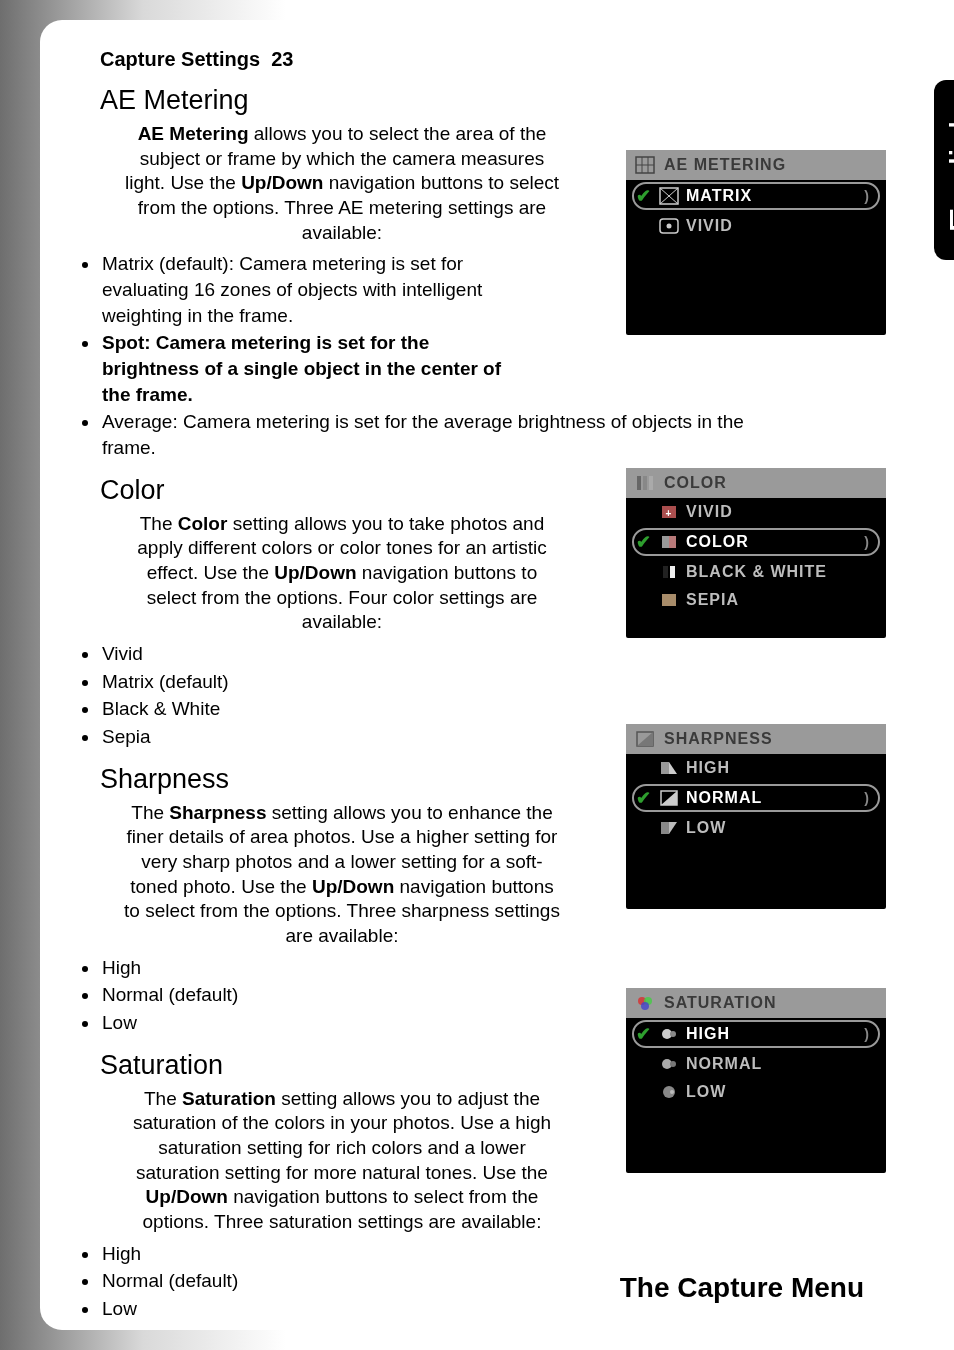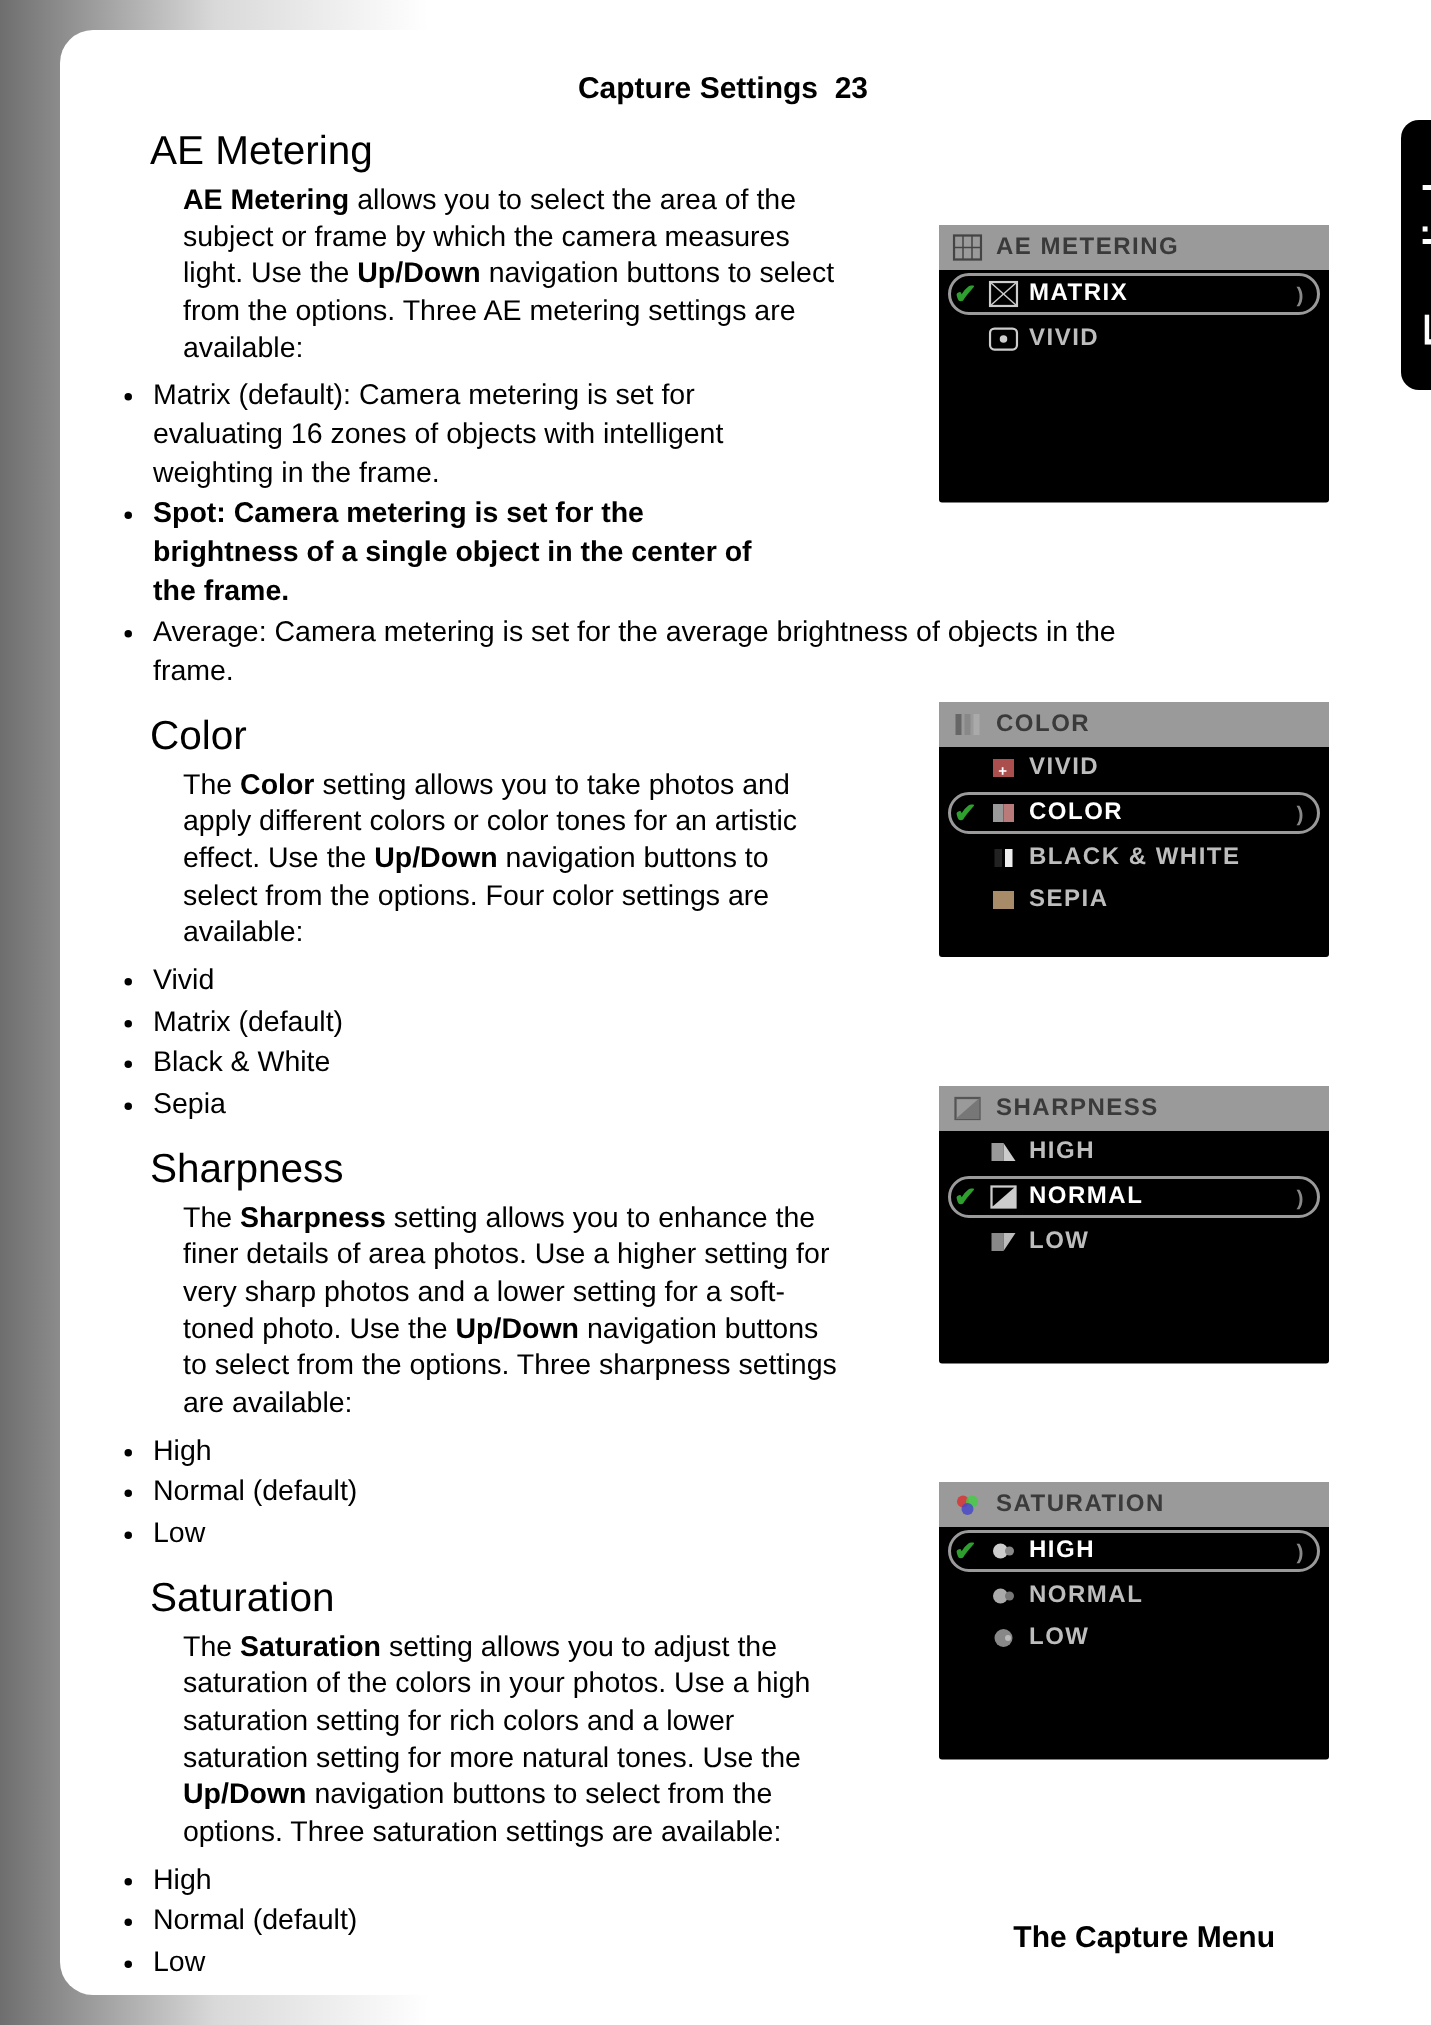--- a/index.html
+++ b/index.html
@@ -10,21 +10,21 @@
     color: #000;
   }
   .page-inner {
     position: absolute;
     left: 40px; top: 20px; right: 40px; bottom: 20px;
     background: #fff;
     border-radius: 22px;
     padding: 28px 50px 28px 60px;
   }
   .header-right {
-    text-align: center;
+    text-align: left;
     font-weight: bold;
     font-size: 20px;
     margin-bottom: 8px;
   }
   .lang-tab {
     position: absolute;
     right: -40px;
     top: 80px;
     width: 60px;
     height: 180px;
@@ -45,36 +45,37 @@
     font-size: 27px;
     font-weight: normal;
     margin-top: 14px;
     margin-bottom: 6px;
   }
   .body-text {
     margin-left: 22px;
     font-size: 19px;
     line-height: 1.3;
     max-width: 440px;
+    text-align: center;
   }
   ul.bullets {
     margin-top: 6px;
     font-size: 19px;
     line-height: 1.35;
     list-style: disc;
     max-width: 420px;
   }
   ul.bullets.wide { max-width: 700px; }
   ul.bullets li { margin-bottom: 2px; padding-left: 2px; }
   .footer-right {
     position: absolute;
     bottom: 26px;
-    right: 64px;
+    right: 50px;
     font-weight: bold;
-    font-size: 20px;
+    font-size: 28px;
     margin-left: 16px;
   }
   
   .menu {
     position: absolute;
     width: 260px;
     background: #000;
     color: #bdbdbd;
     font-family: Arial, sans-serif;
     font-size: 16px;

